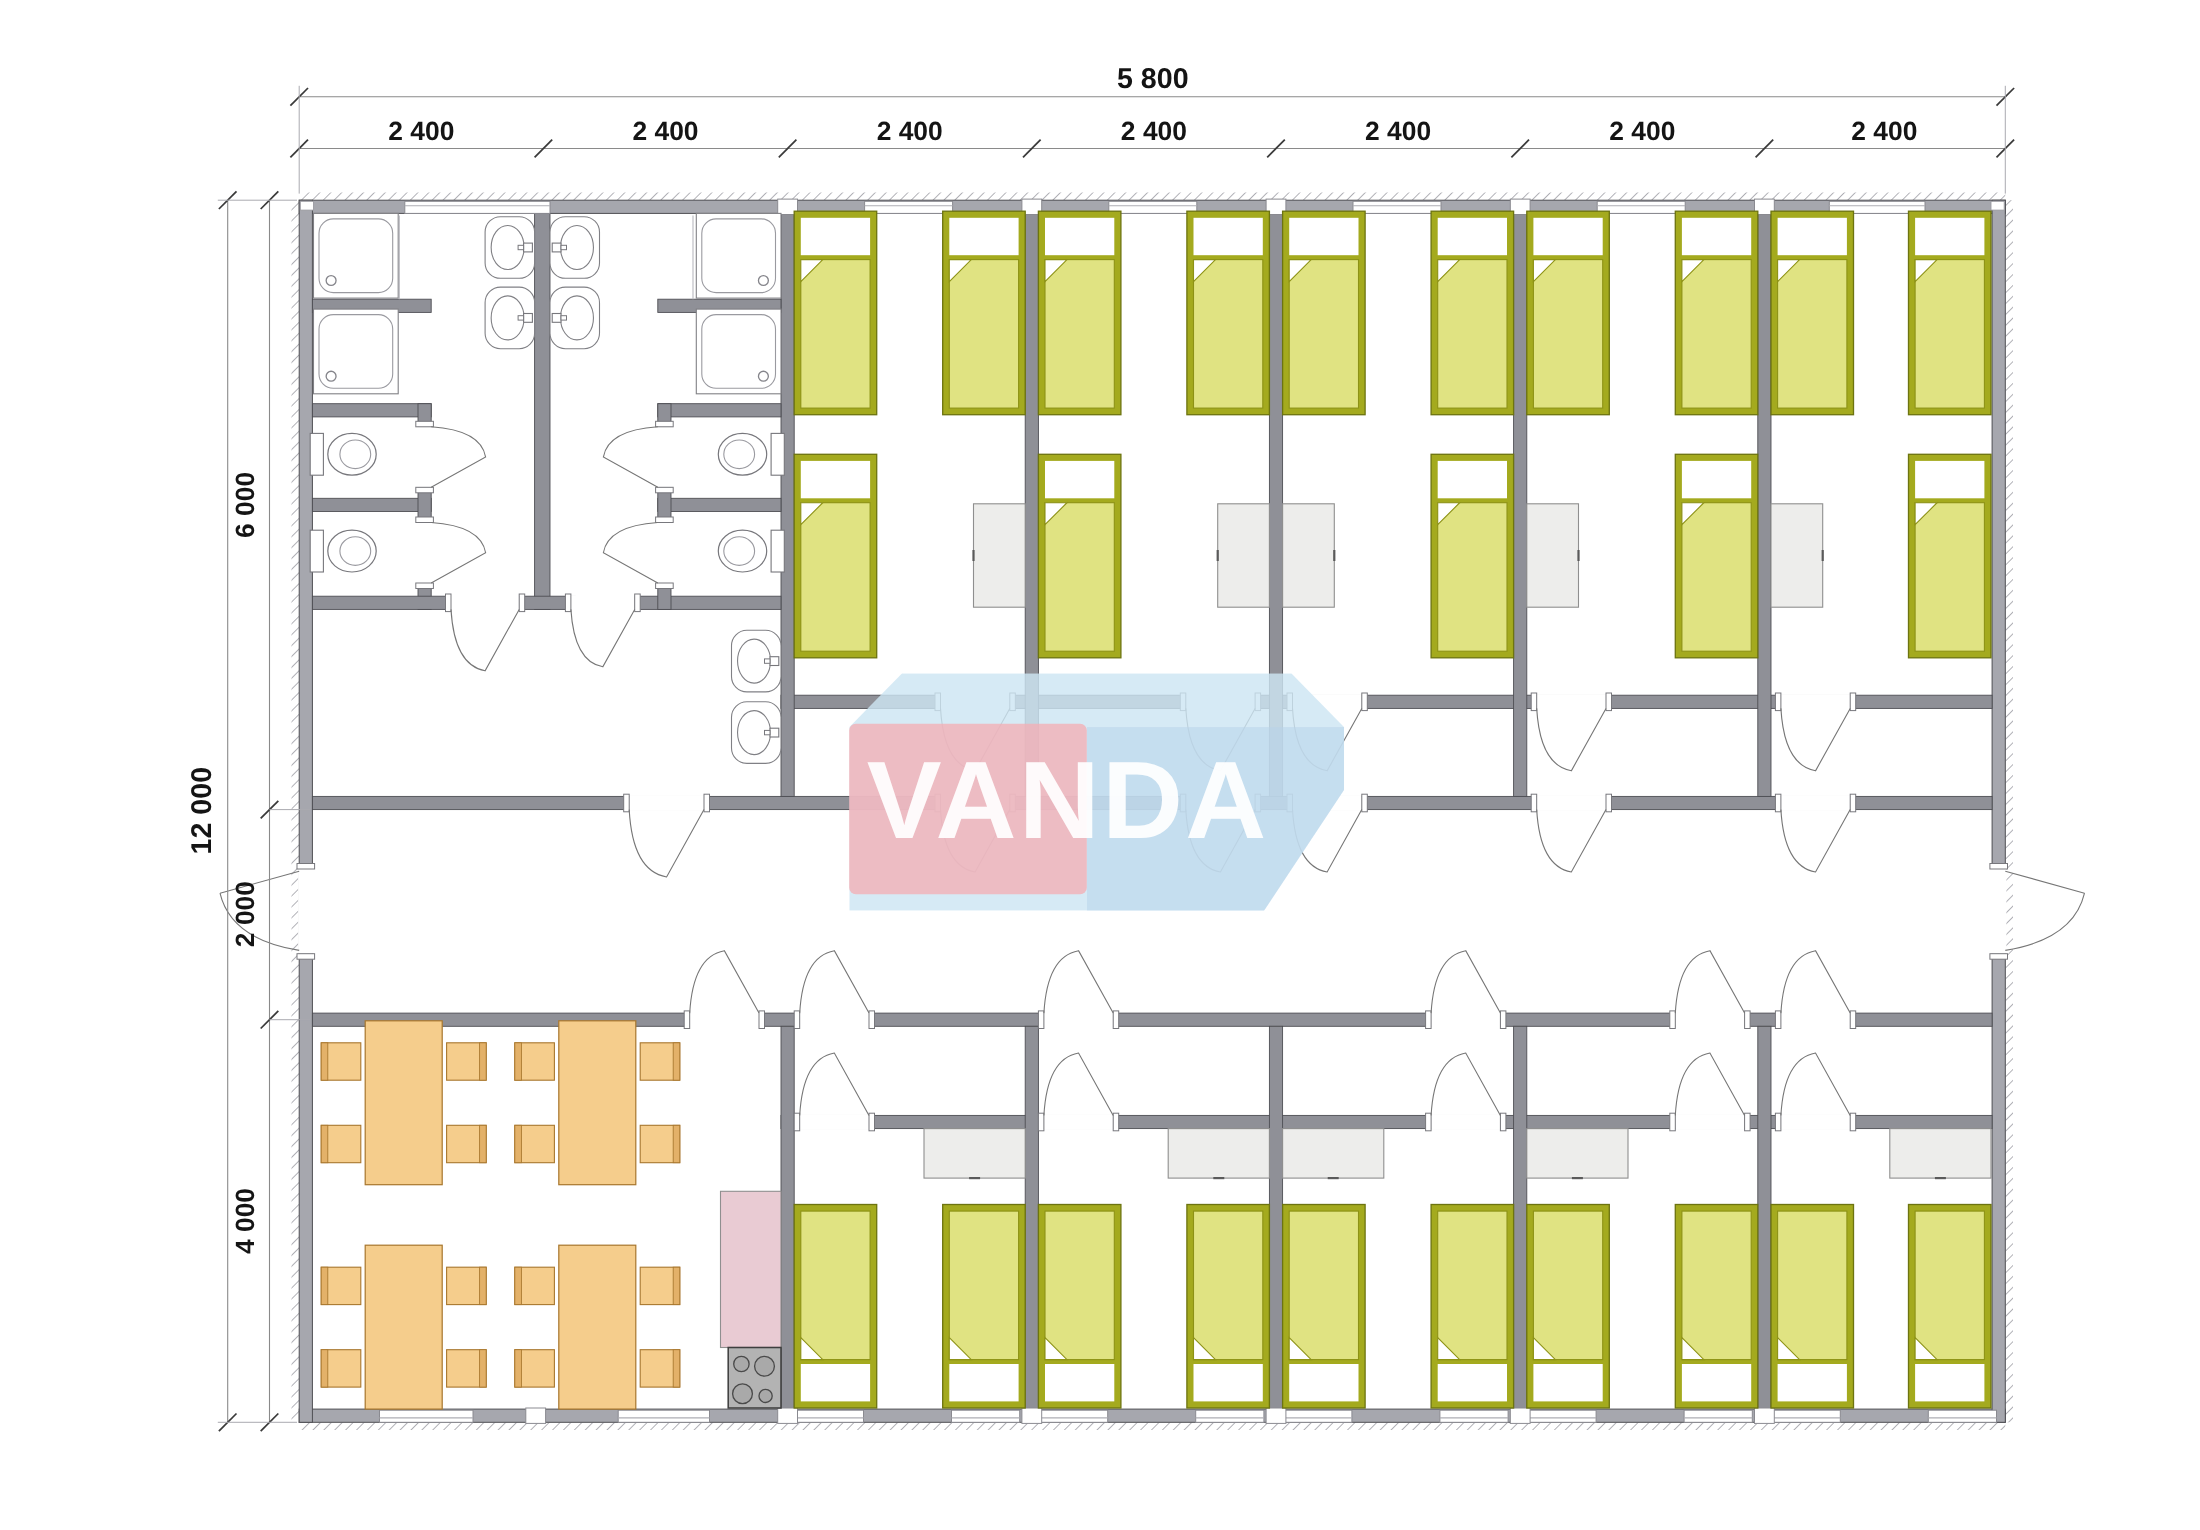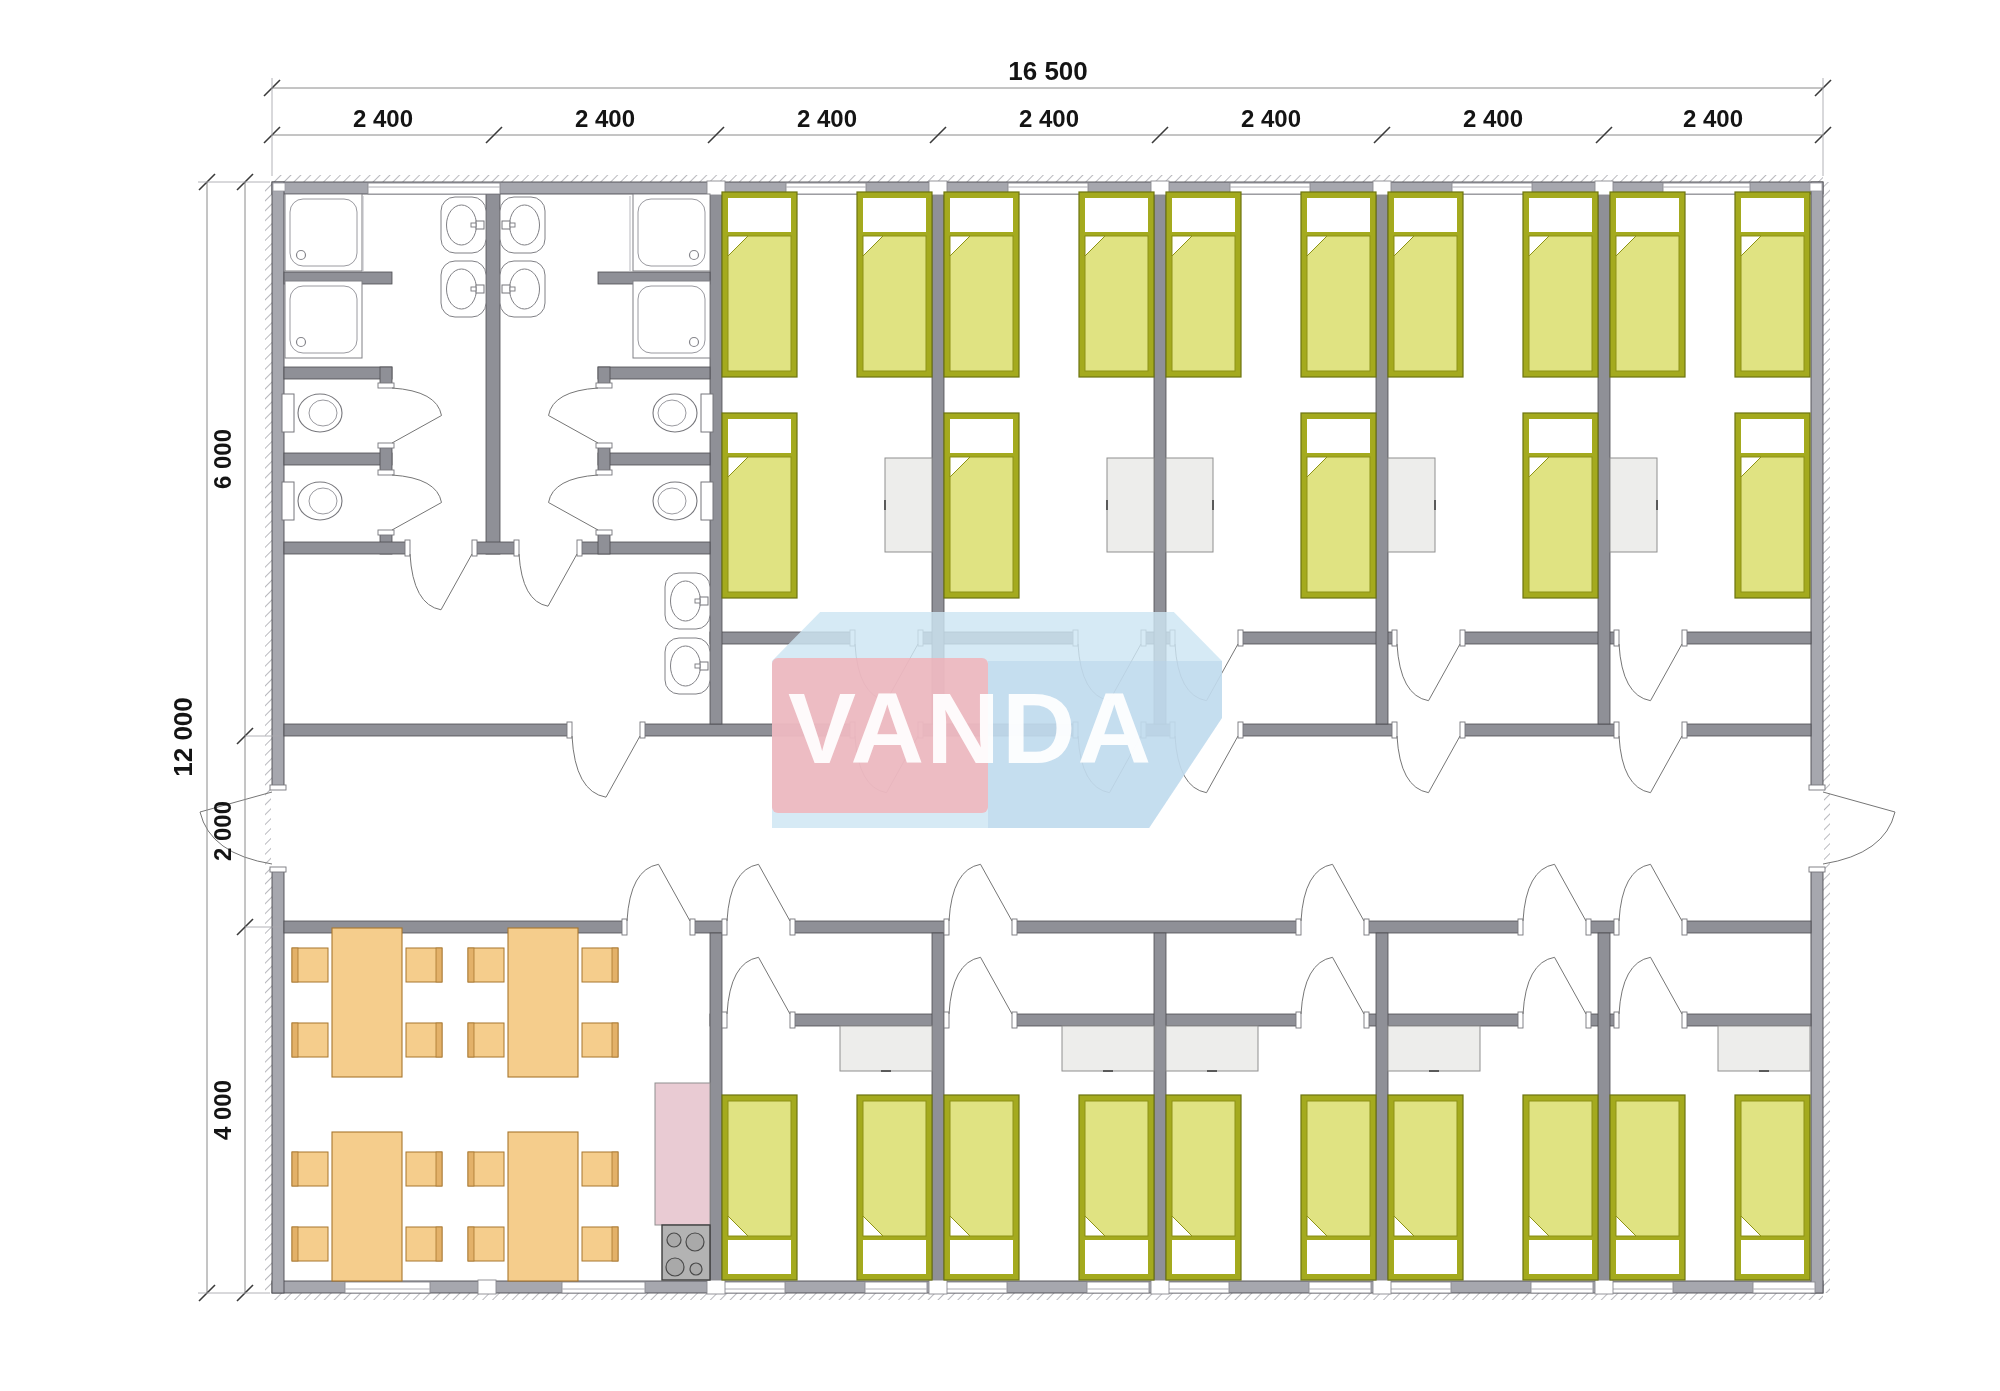--- a/index.html
+++ b/index.html
@@ -488,15 +488,15 @@
       </g>
   </svg>
 
   <div id="logo">
     <div id="logo-blue" class="logo-shape"></div>
     <div id="logo-blue2" class="logo-shape"></div>
     <div id="logo-pink" class="logo-shape"></div>
     <div id="logo-text">VANDA</div>
   </div>
 
-  <div id="dim-top-total" class="dim-label" style="left:1048px;top:56px;">16 500</div>
+  <div id="dim-top-total" class="dim-label" style="left:1048px;top:56px;">5 800</div>
   <div id="dim-left-total" class="dim-label" style="left:183px;top:737px;">12 000</div>
 </div>
 
 </body></html>

